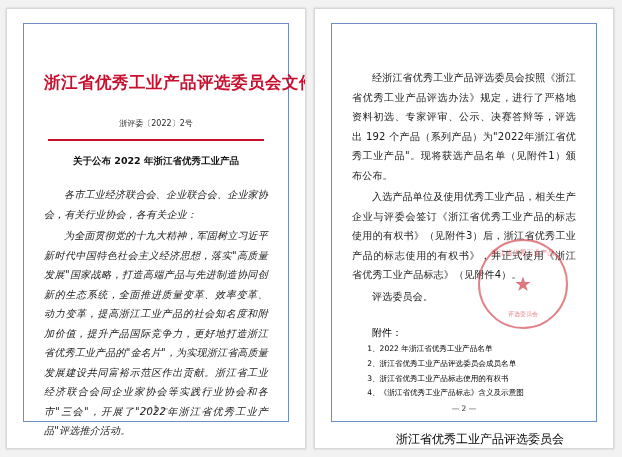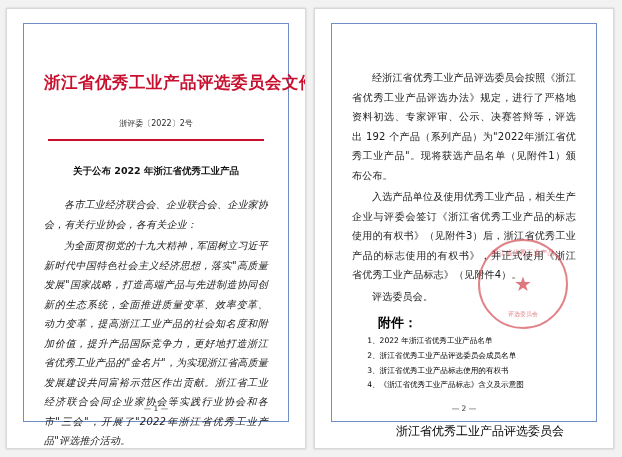--- a/index.html
+++ b/index.html
@@ -80,21 +80,21 @@
   .red-rule {
     height: 1.6px;
     background: #c8102e;
     margin: 10px 4px 0 4px;
   }
   .subject {
     text-align: center;
     font-size: 9.5px;
     color: #111;
     line-height: 1.75;
-    margin-top: 22px;
+    margin-top: 12px;
     font-weight: bold;
   }
   .body-text {
     font-size: 10px;
     color: #1a1a1a;
     line-height: 1.95;
     margin-top: 16px;
     text-align: justify;
     letter-spacing: 0.2px;
     font-style: italic;
@@ -121,24 +121,23 @@
     color: #1a1a1a;
     line-height: 1.95;
     text-align: justify;
     margin-top: 34px;
     letter-spacing: 0.2px;
   }
   .r-body p {
     margin: 0 0 2px 0;
   }
   .attach-head {
-    font-size: 13px;
-    margin-top: 8px;
+    font-size: 10px;
+    margin-top: 20px;
     text-indent: 2em;
-    font-weight: bold;
   }
   .attach-list {
     font-size: 7.6px;
     line-height: 1.95;
     margin-top: 2px;
   }
   .attach-list div {
     text-indent: 2em;
   }
   .signature {

